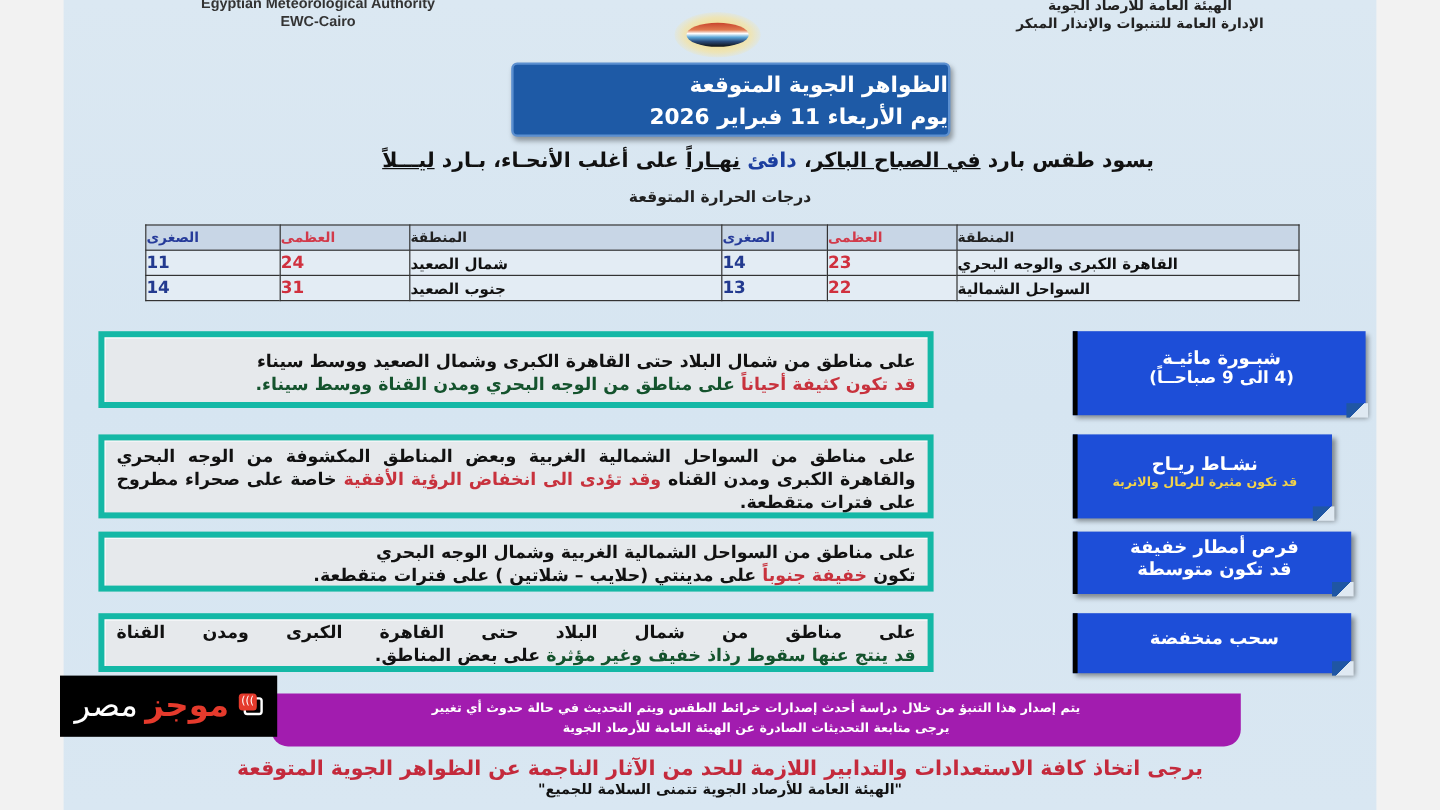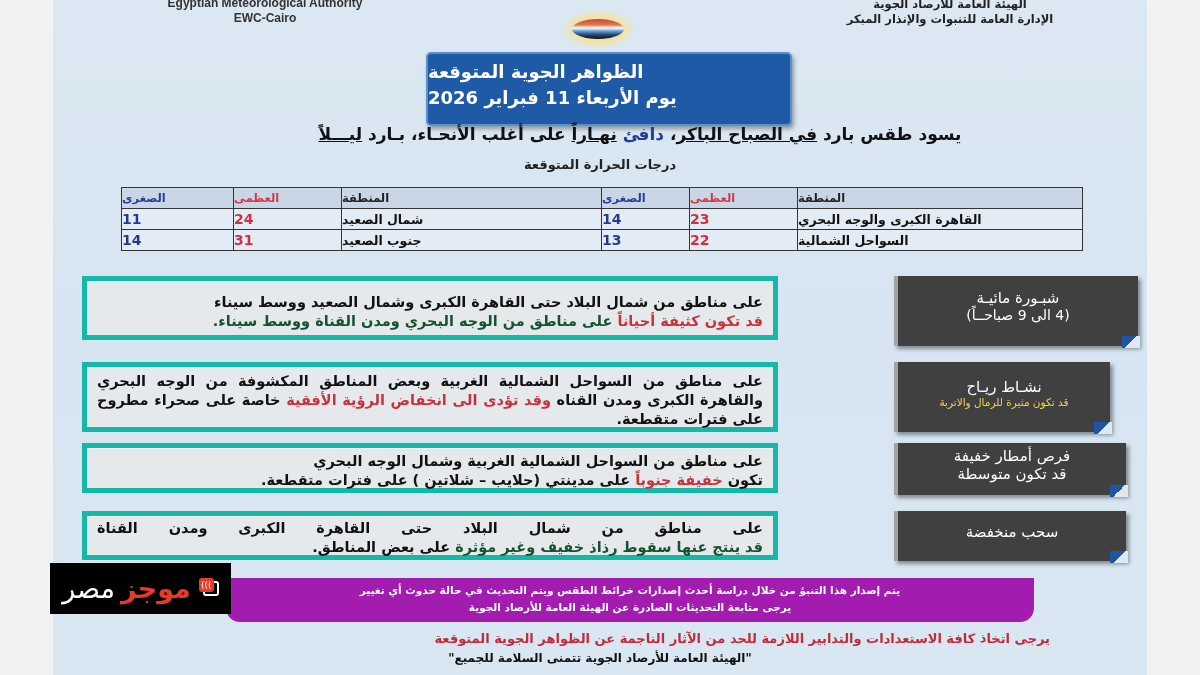--- a/index.html
+++ b/index.html
@@ -14,24 +14,24 @@
   .hdr-en { position: absolute; left: 120px; top: -4px; width: 290px; text-align: center;
     font-family: "Liberation Sans", sans-serif; font-weight: bold; font-size: 12px; color: #333; line-height: 15px; }
   .hdr-ar { position: absolute; right: 100px; top: -3px; width: 300px; text-align: center; direction: rtl;
     font-weight: bold; font-size: 11.5px; color: #222; line-height: 15px; }
 
   .logo { position: absolute; left: 562px; top: 10px; width: 72px; height: 38px; border-radius: 50%;
     background: radial-gradient(ellipse at center, rgba(255,215,90,0.9) 0%, rgba(255,225,130,0.5) 55%, rgba(255,255,255,0) 75%); }
   .logo .eye { position: absolute; left: 10px; top: 9px; width: 52px; height: 20px; border-radius: 50%; overflow: hidden;
     background: linear-gradient(180deg, #c9452e 0%, #e07b4f 30%, #ffffff 45%, #5da8d8 60%, #2a4a7a 78%, #111 100%); }
 
-  .title-box { position: absolute; left: 426px; top: 52px; width: 366px; height: 74px;
+  .title-box { position: absolute; left: 426px; top: 52px; width: 366px; height: 62px;
     background: #1e5aa6; border-radius: 5px; border: 2px solid #5b8fd0;
     box-shadow: 2px 3px 4px rgba(0,0,0,0.35);
-    color: #fff; text-align: left; direction: rtl; font-weight: bold; }
+    color: #fff; text-align: right; direction: rtl; font-weight: bold; }
   .title-box .l1 { font-size: 18px; line-height: 26px; margin-top: 5px; }
   .title-box .l2 { font-size: 18px; line-height: 26px; }
 
   .headline { position: absolute; left: 200px; top: 124px; width: 880px; direction: rtl; text-align: center;
     font-weight: bold; font-size: 17px; color: #111; }
   .headline u { text-decoration: underline; }
   .headline .warm { color: #1c3fa0; }
 
   .subhead { position: absolute; left: 400px; top: 157px; width: 400px; text-align: center; direction: rtl;
     font-weight: bold; font-size: 13px; color: #222; }
@@ -45,33 +45,33 @@
   table.temps td.max { color: #d0303e; font-size: 14px; }
   table.temps td.min { color: #233a8f; font-size: 14px; }
   table.temps td.reg { color: #111; }
 
   .row { position: absolute; left: 82px; width: 1060px; }
   .desc { position: absolute; left: 0; width: 696px; background: #e6e9ec; border: 5px solid #14b8a6;
     box-shadow: inset 1px 1px 0 #fff; direction: rtl; padding: 6px 10px 4px 10px;
     font-weight: bold; font-size: 14.5px; color: #111; line-height: 19px; text-align: justify; }
   .desc .red { color: #c8323d; }
   .desc .blue { color: #14532d; }
-  .tag { position: absolute; left: 812px; background: #404040; color: #fff; direction: rtl; text-align: center;
-    font-weight: normal; box-shadow: 3px 3px 4px rgba(0,0,0,0.4); border-left: 4px solid #a3a3a3; }
+  .tag { position: absolute; left: 812px; background: #1d4ed8; color: #fff; direction: rtl; text-align: center;
+    font-weight: bold; box-shadow: 3px 3px 4px rgba(0,0,0,0.4); border-left: 4px solid #000000; }
   .tag .t1 { font-size: 15px; }
   .tag .t2 { font-size: 14px; }
   .tag .yel { color: #f2d34a; font-size: 10.5px; }
   .tag .fold { position: absolute; right: -2px; bottom: -2px; width: 18px; height: 12px;
     background: linear-gradient(135deg, #1f56a4 50%, #dfe9f2 50%); }
 
   .notice { position: absolute; left: 226px; top: 578px; width: 808px; height: 44px; background: #a21caf;
     border-radius: 0 0 14px 14px; direction: rtl; text-align: center; color: #fff; font-size: 10.5px;
     font-weight: bold; line-height: 17px; padding-top: 4px; }
-  .footer1 { position: absolute; left: 150px; top: 631px; width: 900px; direction: rtl;
-    color: #c42a3c; font-weight: bold; font-size: 13px; }
+  .footer1 { position: absolute; left: 150px; top: 631px; width: 900px; text-align: center; direction: rtl;
+    color: #c42a3c; font-weight: bold; font-size: 17px; }
   .footer2 { position: absolute; left: 150px; top: 651px; width: 900px; text-align: center; direction: rtl;
     color: #111; font-weight: bold; font-size: 12px; }
 
   .brand { position: absolute; left: 50px; top: 563px; width: 181px; height: 51px; background: #000;
     display: flex; align-items: center; justify-content: center; direction: rtl; gap: 6px; }
   .brand .bubble { width: 22px; height: 22px; position: relative; }
   .brand .bubble .b1 { position: absolute; right: 0; top: 3px; width: 16px; height: 15px; border: 2px solid #fff; border-radius: 3px; }
   .brand .bubble .b2 { position: absolute; right: 5px; top: 0; width: 15px; height: 14px; background: #e53a2c; border-radius: 3px;
     color: #fff; font-size: 9px; line-height: 14px; text-align: center; }
   .brand .w1 { color: #e53a2c; font-size: 27px; font-weight: bold; }

